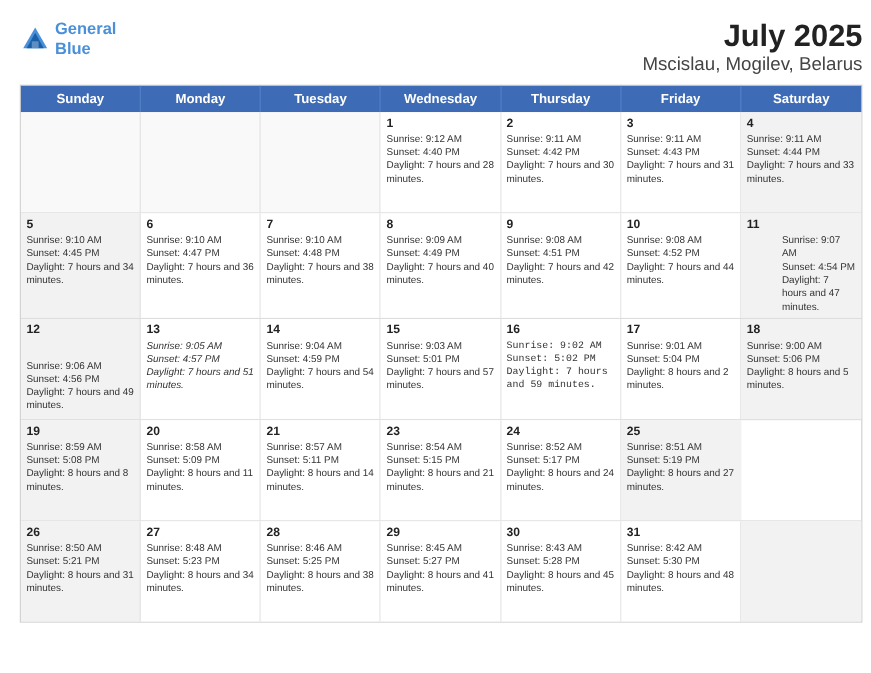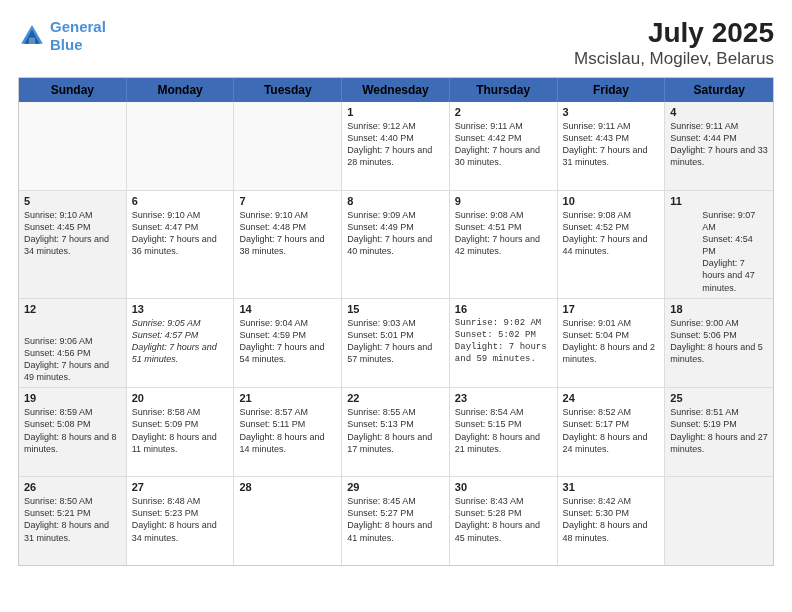--- a/index.html
+++ b/index.html
@@ -6,21 +6,21 @@
     body {
       font-family: Arial, sans-serif;
       background: #fff;
       width: 792px;
       height: 612px;
       overflow: hidden;
     }
     .page {
       width: 792px;
       height: 576px;
-      padding: 18px 18px 10px 18px;
+      padding: 18px 8px 10px 18px;
       display: flex;
       flex-direction: column;
     }
     .header {
       display: flex;
       align-items: flex-start;
       justify-content: space-between;
       margin-bottom: 8px;
     }
     .logo {
@@ -60,21 +60,21 @@
       display: flex;
       flex-direction: column;
       border: 1px solid #ccc;
     }
     .cal-header {
       display: grid;
       grid-template-columns: repeat(7, 1fr);
       background: #3d6bb5;
     }
     .cal-header-cell {
-      color: #000000;
+      color: #ffffff;
       font-size: 12px;
       font-weight: bold;
       padding: 5px 6px;
       text-align: center;
       border-right: 1px solid #5580c8;
     }
     .cal-header-cell:last-child { border-right: none; }
     .cal-body {
       flex: 1;
       display: flex;
@@ -275,26 +275,20 @@
 Sunset: 5:09 PM
 Daylight: 8 hours and 11 minutes.</div>
           </div>
           <div class="cal-cell">
             <div class="day-num">21</div>
             <div class="cell-text" style="white-space: pre-line;">Sunrise: 8:57 AM
 Sunset: 5:11 PM
 Daylight: 8 hours and 14 minutes.</div>
           </div>
           <div class="cal-cell">
-            <div class="day-num">22</div>
-            <div class="cell-text" style="white-space: pre-line;">Sunrise: 8:55 AM
-Sunset: 5:13 PM
-Daylight: 8 hours and 17 minutes.</div>
-          </div>
-          <div class="cal-cell">
             <div class="day-num">23</div>
             <div class="cell-text" style="white-space: pre-line;">Sunrise: 8:54 AM
 Sunset: 5:15 PM
 Daylight: 8 hours and 21 minutes.</div>
           </div>
           <div class="cal-cell">
             <div class="day-num">24</div>
             <div class="cell-text" style="white-space: pre-line;">Sunrise: 8:52 AM
 Sunset: 5:17 PM
 Daylight: 8 hours and 24 minutes.</div>
@@ -314,20 +308,23 @@
 Daylight: 8 hours and 31 minutes.</div>
           </div>
           <div class="cal-cell">
             <div class="day-num">27</div>
             <div class="cell-text" style="white-space: pre-line;">Sunrise: 8:48 AM
 Sunset: 5:23 PM
 Daylight: 8 hours and 34 minutes.</div>
           </div>
           <div class="cal-cell">
             <div class="day-num">28</div>
+            <div class="cell-text" style="white-space: pre-line;">Sunrise: 8:46 AM
+Sunset: 5:25 PM
+Daylight: 8 hours and 38 minutes.</div>
           </div>
           <div class="cal-cell">
             <div class="day-num">29</div>
             <div class="cell-text" style="white-space: pre-line;">Sunrise: 8:45 AM
 Sunset: 5:27 PM
 Daylight: 8 hours and 41 minutes.</div>
           </div>
           <div class="cal-cell">
             <div class="day-num">30</div>
             <div class="cell-text" style="white-space: pre-line;">Sunrise: 8:43 AM

